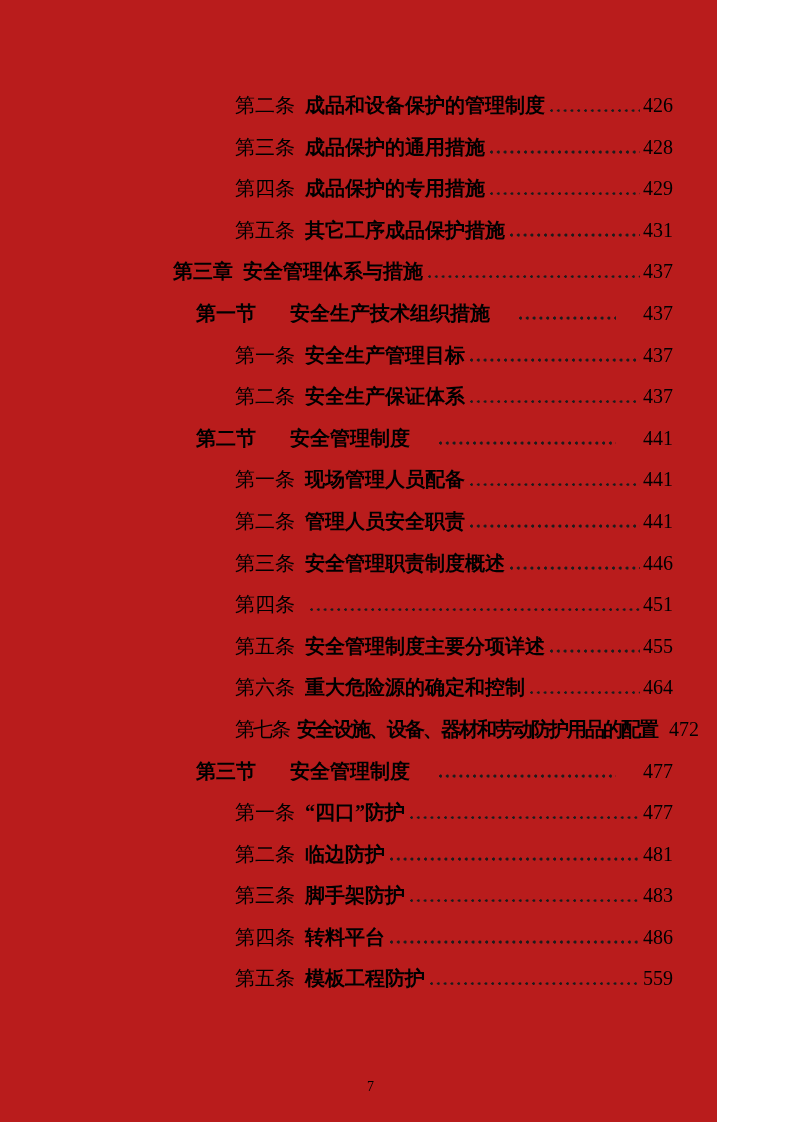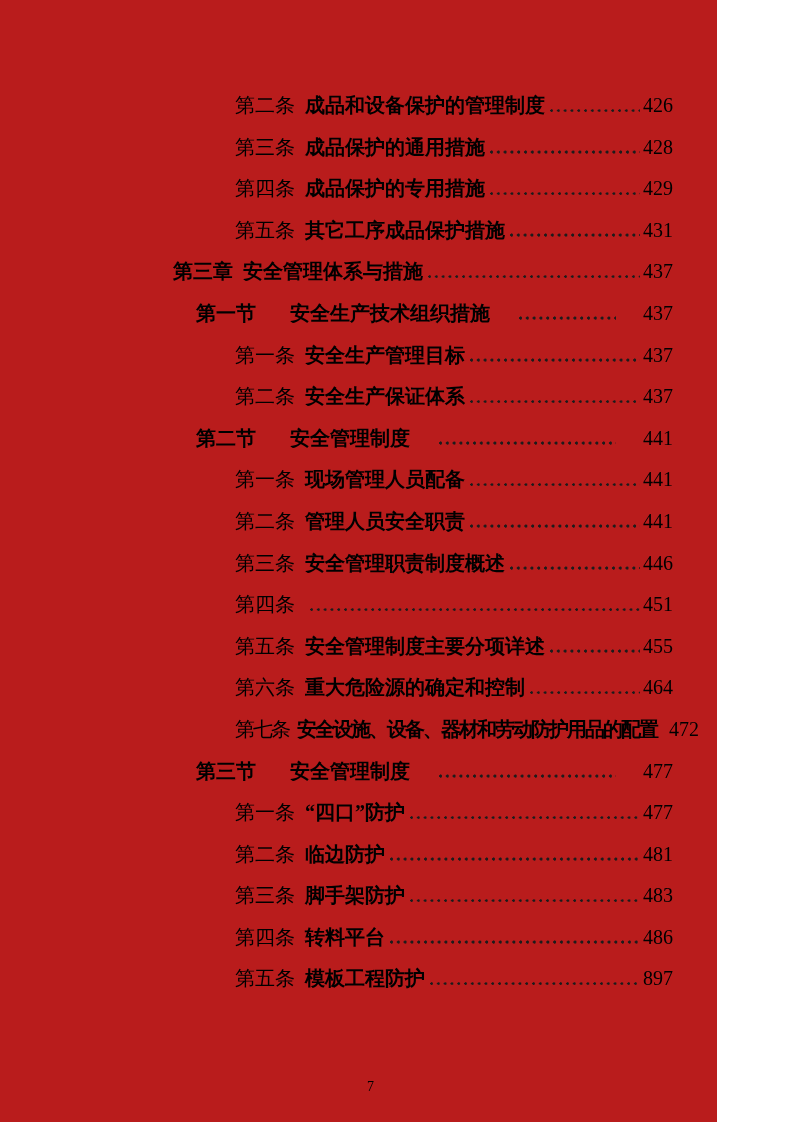--- a/index.html
+++ b/index.html
@@ -204,21 +204,21 @@
       <div class="toc-row level-article">
       <span class="toc-label">第四条</span>
       <span class="toc-title">转料平台</span>
       <span class="leader"></span>
       <span class="pagenum">486</span>
     </div>
       <div class="toc-row level-article">
       <span class="toc-label">第五条</span>
       <span class="toc-title">模板工程防护</span>
       <span class="leader"></span>
-      <span class="pagenum">897</span>
+      <span class="pagenum">559</span>
     </div>
     </div>
 
   <div class="footer">
     <span class="footer-num">7</span>
   </div>
 
 </div>
 
 </body></html>

